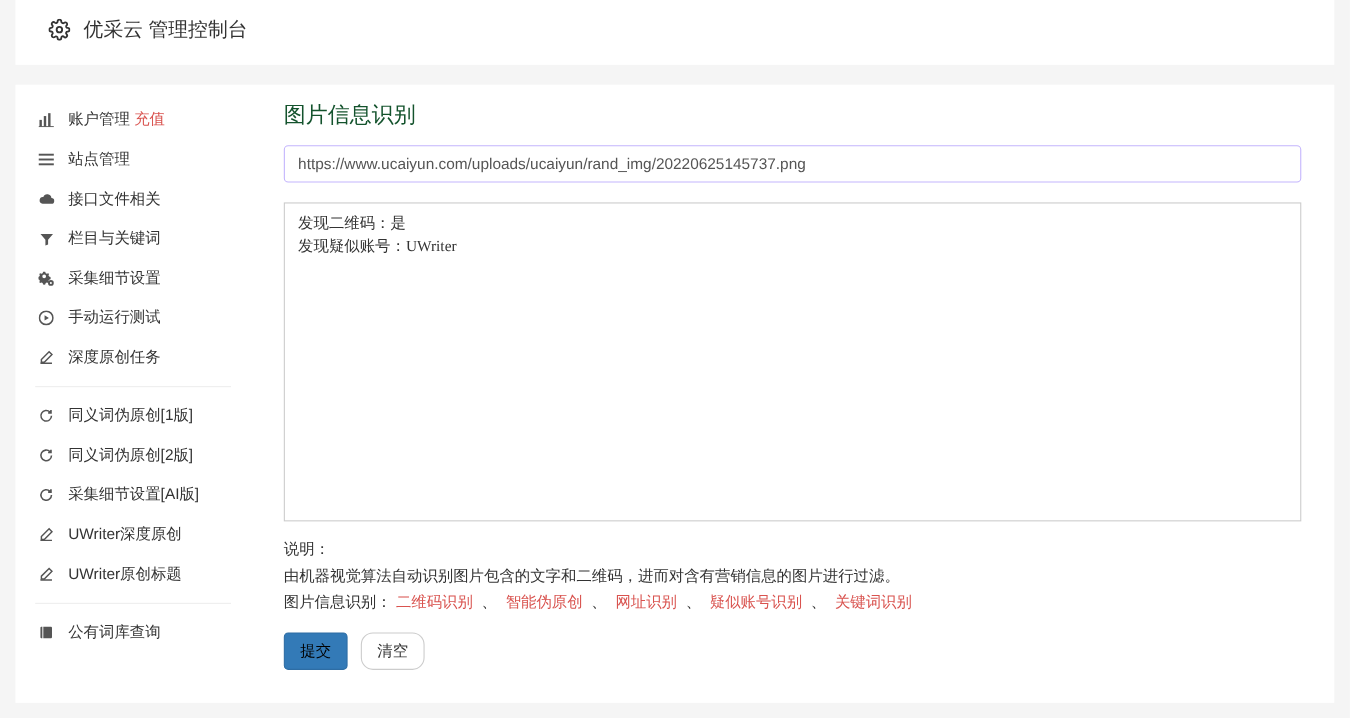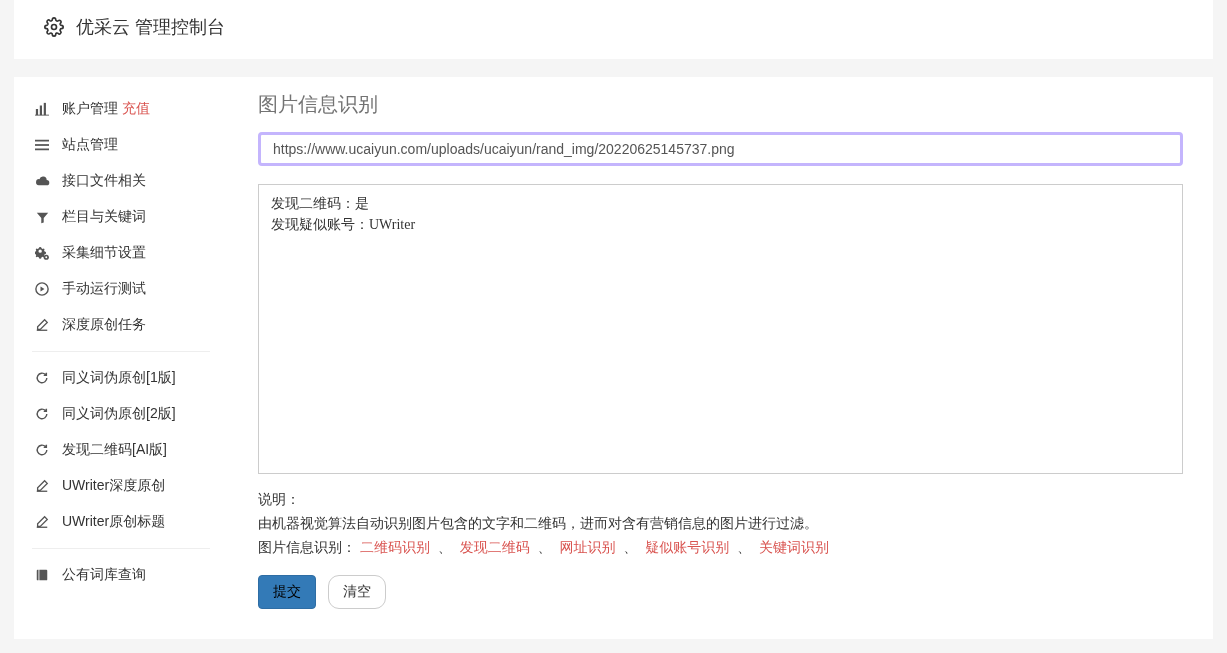--- a/index.html
+++ b/index.html
@@ -71,26 +71,26 @@
     margin: 8px 18px;
   }
   .main {
     flex: 1;
     padding: 14px 30px 30px 30px;
   }
   .page-title {
     font-size: 20px;
     font-weight: 500;
     margin-bottom: 14px;
-    color: #737373;
+    color: #14532d;
   }
   .url-input {
     width: 100%;
     height: 34px;
-    border: 3px solid #c4b5fd;
+    border: 1px solid #c4b5fd;
     border-radius: 4px;
     padding: 6px 12px;
     font-size: 14px;
     color: #555;
     margin-bottom: 18px;
   }
   .result-box {
     width: 100%;
     height: 290px;
     border: 1px solid #ccc;
@@ -246,21 +246,21 @@
             <span class="label">同义词伪原创[2版]</span>
           </div>
           <div class="side-item">
             <span class="icon">
               <svg viewBox="0 0 16 16" width="14" height="14" fill="none" stroke="currentColor" stroke-width="1.6">
                 <path d="M13.5 8a5.5 5.5 0 1 1-1.6-3.9"></path>
                 <path d="M13 2v3h-3" fill="currentColor" stroke="none"></path>
                 <path d="M13 2v3h-3"></path>
               </svg>
             </span>
-            <span class="label">发现二维码[AI版]</span>
+            <span class="label">采集细节设置[AI版]</span>
           </div>
           <div class="side-item">
             <span class="icon">
               <svg viewBox="0 0 16 16" width="14" height="14" fill="none" stroke="currentColor" stroke-width="1.5">
                 <path d="M11 2l3 3-8 8H3v-3z"></path>
                 <path d="M2 14h12"></path>
               </svg>
             </span>
             <span class="label">UWriter深度原创</span>
           </div>
@@ -292,21 +292,21 @@
 
       <input type="text" class="url-input" value="https://www.ucaiyun.com/uploads/ucaiyun/rand_img/20220625145737.png" style="">
 
       <div class="result-box">发现二维码：是
 发现疑似账号：UWriter</div>
 
       <div class="desc">
         <span>说明：</span><br>
         <span>由机器视觉算法自动识别图片包含的文字和二维码，进而对含有营销信息的图片进行过滤。</span><br>
         <span>图片信息识别：</span>
-        <span id="filters-holder"><span class="hl">二维码识别</span><span class="sep"> 、 </span><span class="hl">发现二维码</span><span class="sep"> 、 </span><span class="hl">网址识别</span><span class="sep"> 、 </span><span class="hl">疑似账号识别</span><span class="sep"> 、 </span><span class="hl">关键词识别</span></span>
+        <span id="filters-holder"><span class="hl">二维码识别</span><span class="sep"> 、 </span><span class="hl">智能伪原创</span><span class="sep"> 、 </span><span class="hl">网址识别</span><span class="sep"> 、 </span><span class="hl">疑似账号识别</span><span class="sep"> 、 </span><span class="hl">关键词识别</span></span>
       </div>
 
       <div class="btn-row">
         <button class="btn btn-primary">提交</button>
         <button class="btn btn-default">清空</button>
       </div>
     </div>
 
   </div>
 </div>

